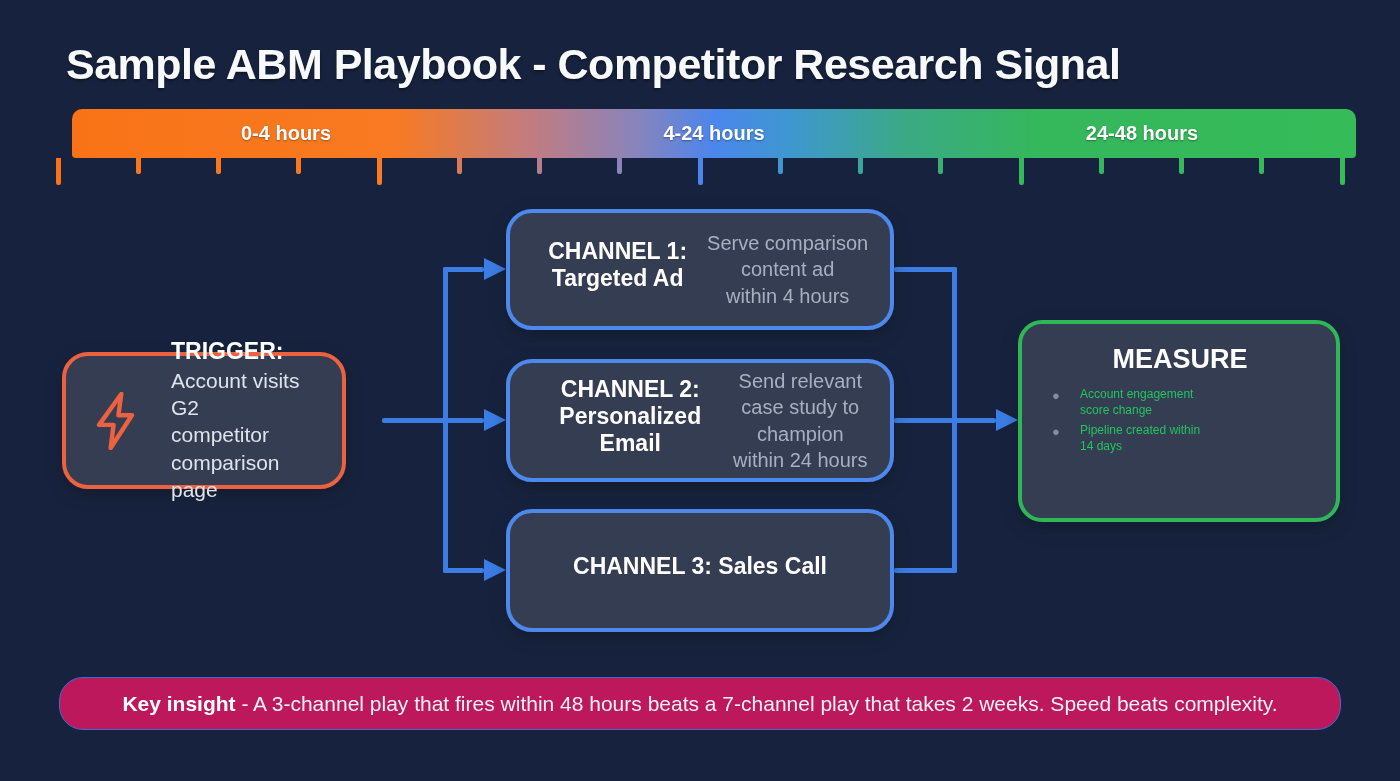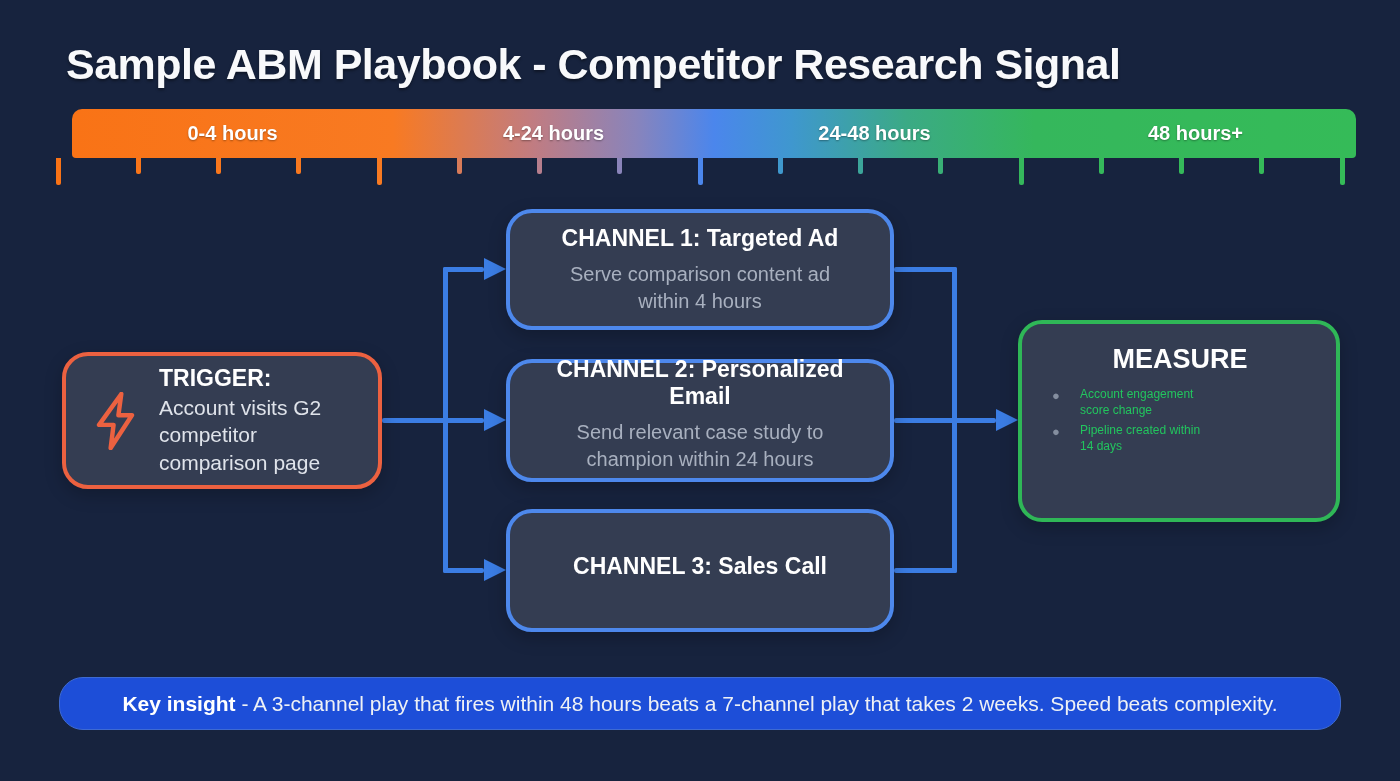--- a/index.html
+++ b/index.html
@@ -45,32 +45,32 @@
     border-top:11px solid transparent; border-bottom:11px solid transparent;
     border-left:22px solid var(--connector);
   }
   
   .card{
     position:absolute; background:var(--panel); box-sizing:border-box;
     box-shadow:0 6px 18px rgba(0,0,0,.22);
   }
   
   .trigger-box{
-    left:62px; top:352px; width:320px; height:137px;
+    left:62px; top:352px; width:284px; height:137px;
     border:4px solid var(--trigger); border-radius:26px;
-    display:flex; align-items:center; gap:20px; padding:0 18px 0 26px;
+    display:flex; align-items:center; gap:32px; padding:0 18px 0 26px;
   }
   .trigger-box .bolt{flex:0 0 auto; display:block;}
   .trigger-heading{font-size:23px; font-weight:700; color:#ffffff; margin-bottom:2px;}
   .trigger-body{font-size:21px; line-height:1.3; color:#dfe3ea; white-space:pre-line; max-width:205px;}
   
   .channel-box{
     left:506px; width:388px; height:121px;
     border:4px solid var(--channel); border-radius:26px;
-    display:flex; flex-direction:column; align-items:center; justify-content:center;
+    display:flex; flex-direction:row; align-items:center; justify-content:center;
     text-align:center; padding:6px 20px;
   }
   .channel-title{font-size:23px; font-weight:700; color:#ffffff; margin-bottom:9px;}
   .channel-desc{font-size:20px; line-height:1.32; color:#a8b0bf; white-space:pre-line;}
   
   .measure-box{
     left:1018px; top:320px; width:322px; height:202px;
     border:4px solid var(--measure); border-radius:24px; padding:20px 20px 0 22px;
   }
   .measure-title{text-align:center; font-size:27px; font-weight:700; color:#ffffff; margin-bottom:12px;}
@@ -79,39 +79,38 @@
     position:relative; padding-left:36px; margin-bottom:5px;
     font-size:12px; line-height:1.3; color:#22c55e; white-space:pre-line;
   }
   .measure-list li::before{
     content:"\25CF"; position:absolute; left:8px; top:1px;
     font-size:13px; color:#848e9f;
   }
   
   .insight-box{
     left:59px; top:677px; width:1282px; height:53px;
-    background:#1d4ed8; border:1.5px solid var(--insight-border); border-radius:24px;
+    background:#be185d; border:1.5px solid var(--insight-border); border-radius:24px;
     display:flex; align-items:center; justify-content:center;
     box-shadow:none;
   }
   .insight-text{font-size:21px; color:#eef1f5; white-space:pre;}
   .insight-text .lead{font-weight:700; color:#ffffff;}
 </style>
 </head>
 <body>
 
 <div id="stage">
 
   <h1 class="page-title">Sample ABM Playbook - Competitor Research Signal</h1>
 
   <div class="timeline-bar" style="background: linear-gradient(90deg, rgb(249, 115, 22) 0%, rgb(248, 122, 34) 25%, rgb(192, 124, 130) 36%, rgb(136, 132, 188) 44%, rgb(75, 134, 236) 50%, rgb(63, 151, 207) 56%, rgb(59, 170, 133) 65%, rgb(53, 183, 92) 75%, rgb(53, 187, 88) 100%);">
     <div class="seg">0-4 hours</div>
     <div class="seg">4-24 hours</div>
     <div class="seg">24-48 hours</div>
-    <div class="seg">48 hours+</div>
   </div>
   <div class="timeline-ticks">
       <div class="tick major" style="left: calc(0% - 2.5px); background: rgb(249, 115, 22);"></div>
       <div class="tick" style="left: calc(6.25% - 2.5px); background: rgb(249, 117, 25);"></div>
       <div class="tick" style="left: calc(12.5% - 2.5px); background: rgb(249, 119, 28);"></div>
       <div class="tick" style="left: calc(18.75% - 2.5px); background: rgb(248, 120, 31);"></div>
       <div class="tick major" style="left: calc(25% - 2.5px); background: rgb(248, 122, 34);"></div>
       <div class="tick" style="left: calc(31.25% - 2.5px); background: rgb(216, 123, 89);"></div>
       <div class="tick" style="left: calc(37.5% - 2.5px); background: rgb(182, 126, 141);"></div>
       <div class="tick" style="left: calc(43.75% - 2.5px); background: rgb(138, 132, 186);"></div>

